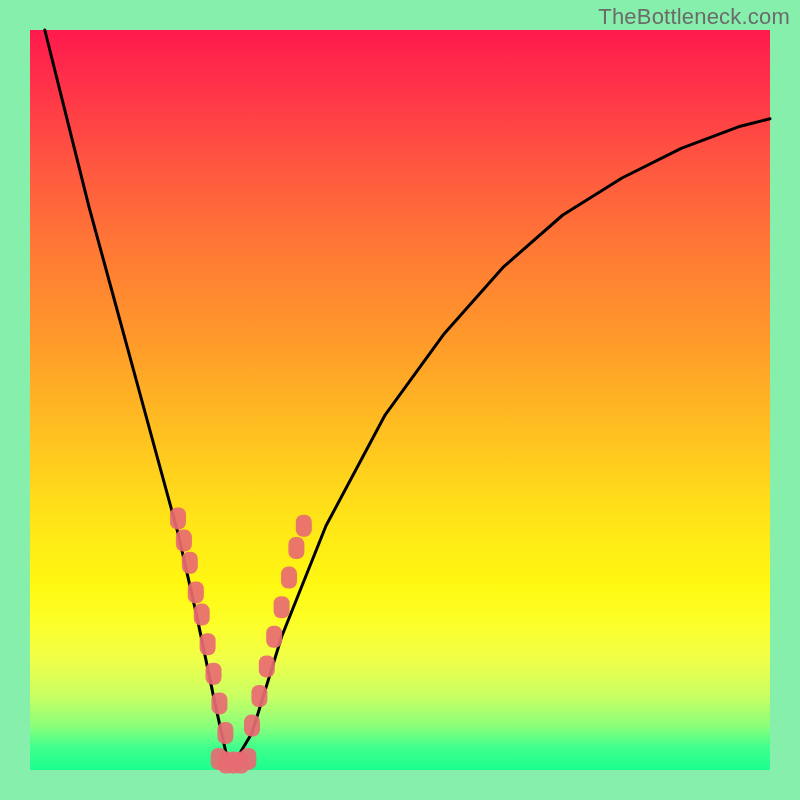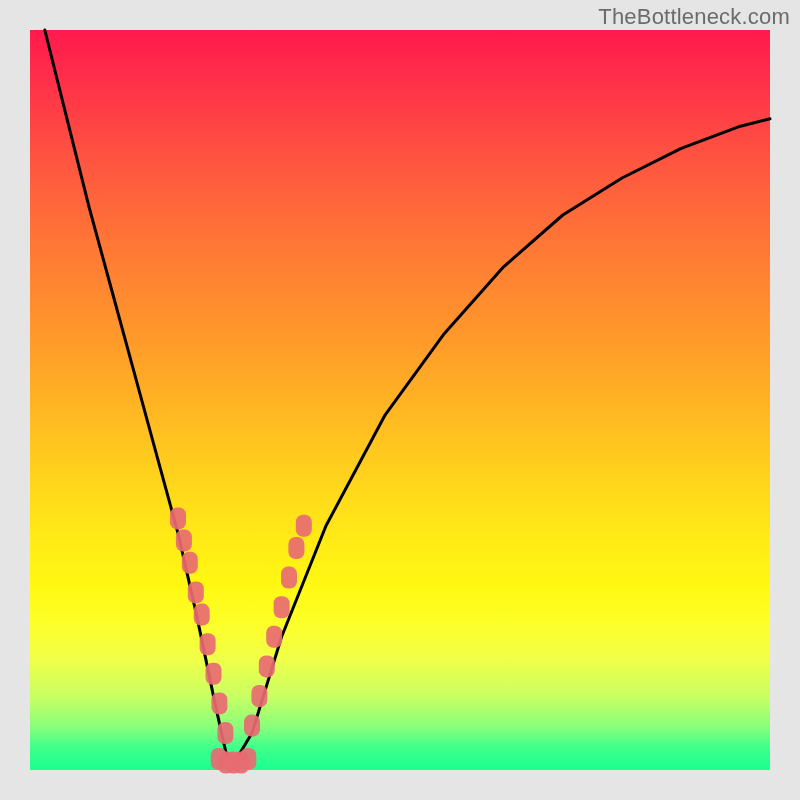--- a/index.html
+++ b/index.html
@@ -10,21 +10,21 @@
     background: #000;
     overflow: hidden;
     font-family: Arial, Helvetica, sans-serif;
   }
   .frame {
     position: absolute;
     top: 0;
     left: 0;
     width: 800px;
     height: 800px;
-    background: #e5e5e5;
+    background: #86efac;
   }
   .plot-area {
     position: absolute;
     top: 30px;
     left: 30px;
     width: 740px;
     height: 740px;
     background: linear-gradient(
       to bottom,
       #ff1a4d 0%,

